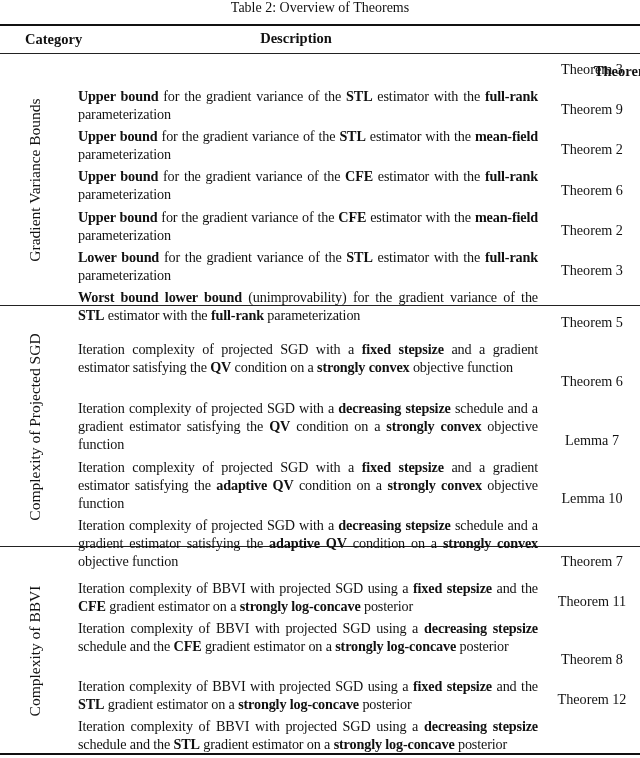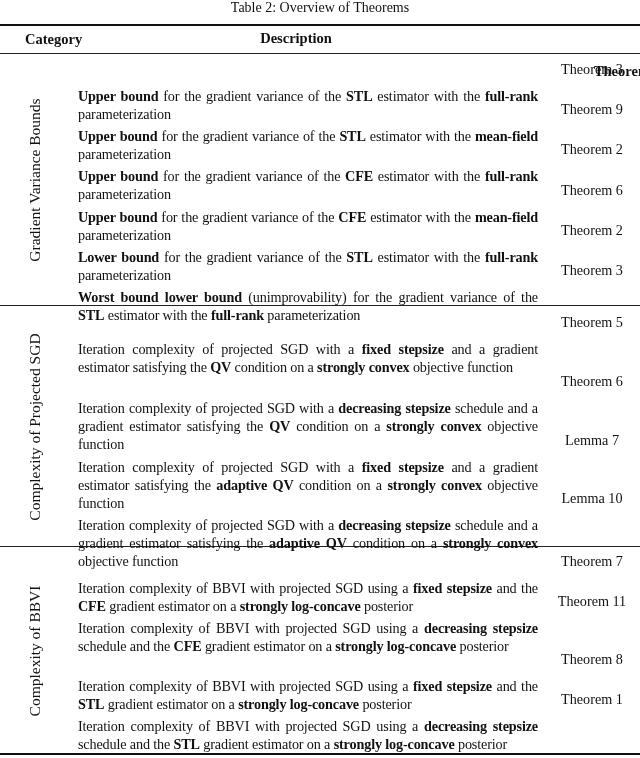--- a/index.html
+++ b/index.html
@@ -122,18 +122,18 @@
       <div class="row" style="top: 43px;">
         <div class="desc"><span>Iteration complexity of BBVI with projected SGD using a </span><b>decreasing stepsize</b><span> schedule and the </span><b>CFE</b><span> gradient estimator on a </span><b>strongly log-concave</b><span> posterior</span></div>
         <div class="thm">Theorem 11</div>
       </div>
       <div class="row" style="top: 101px;">
         <div class="desc"><span>Iteration complexity of BBVI with projected SGD using a </span><b>fixed stepsize</b><span> and the </span><b>STL</b><span> gradient estimator on a </span><b>strongly log-concave</b><span> posterior</span></div>
         <div class="thm">Theorem 8</div>
       </div>
       <div class="row" style="top: 141px;">
         <div class="desc"><span>Iteration complexity of BBVI with projected SGD using a </span><b>decreasing stepsize</b><span> schedule and the </span><b>STL</b><span> gradient estimator on a </span><b>strongly log-concave</b><span> posterior</span></div>
-        <div class="thm">Theorem 1</div>
+        <div class="thm">Theorem 12</div>
       </div>
     </div>
   </div>
 
 <div class="rule-thick" style="top:753px;"></div>
 
 </body></html>

